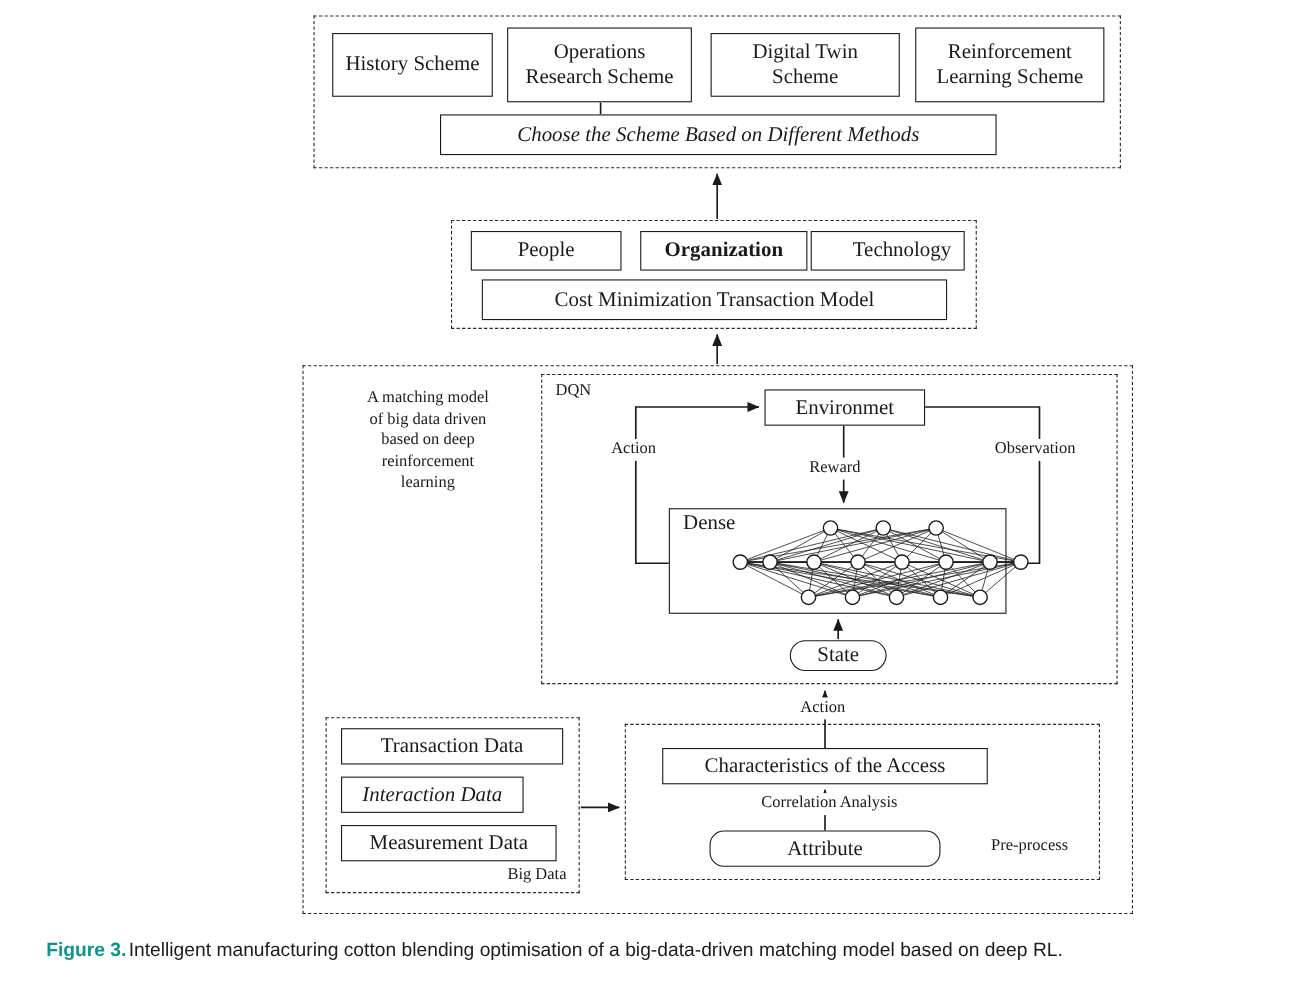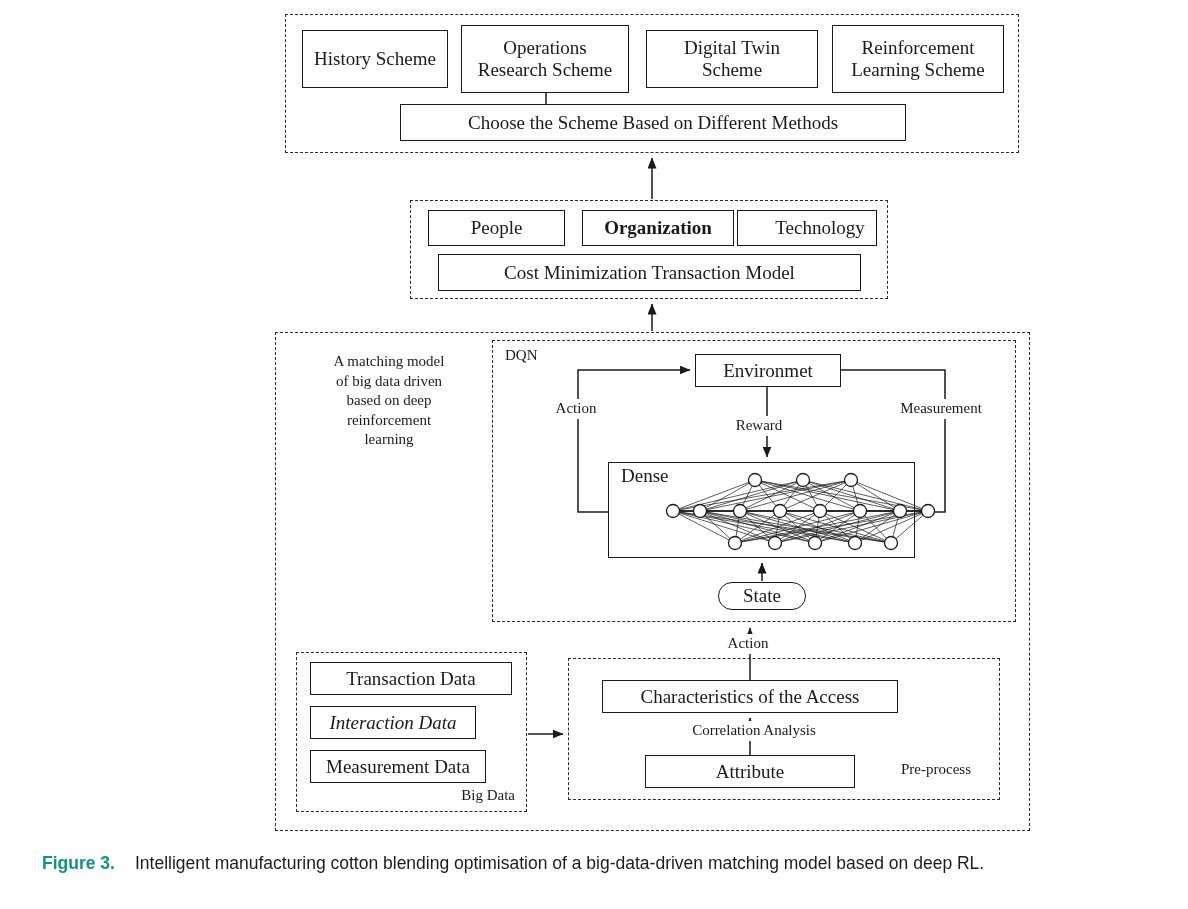--- a/index.html
+++ b/index.html
@@ -27,21 +27,21 @@
   .dense-box { position:absolute; left:608px; top:462px; width:307px; height:96px;
     border:1.6px solid #1a1a1a; background:#ffffff; z-index:3;padding-left:36px; }
   .dense-label { position:absolute; left:12px; top:2px; font-size:19px; }
   .state-box { border-radius:14px; }
   .side-label { white-space:pre-line; }
   .caption {
     position:absolute; left:42px; top:853px; width:1122px;
     font-family:"Liberation Sans", sans-serif; font-size:17.5px;
     color:#1c1c1c; font-weight:500; z-index:4;
   }
-  .caption .fig { color:#0e9488; font-weight:700; margin-right:20px; }
+  .caption .fig { color:#0e9488; font-weight:700; margin-right:2px; }
 </style>
 </head>
 <body>
 
 <svg class="overlay" width="1188" height="909">
   <defs>
     <marker id="arr" markerUnits="userSpaceOnUse" markerWidth="12" markerHeight="10" refX="10.5" refY="4.5" orient="auto">
       <path d="M0,0 L11,4.5 L0,9 z" fill="#1a1a1a" stroke="none"></path>
     </marker>
   </defs>
@@ -74,21 +74,21 @@
 </div>
 <div class="box" style="left:461px; top:25px; width:168px; height:68px;">
   <span>Operations Research Scheme</span>
 </div>
 <div class="box" style="left:646px; top:30px; width:172px; height:58px;">
   <span>Digital Twin Scheme</span>
 </div>
 <div class="box" style="left:832px; top:25px; width:172px; height:68px;">
   <span>Reinforcement Learning Scheme</span>
 </div>
-<div class="box" style="left:400px; top:104px; width:506px; height:37px;">
+<div class="box" style="left:400px; top:104px; width:506px; height:37px;font-style:italic;">
   <span>Choose the Scheme Based on Different Methods</span>
 </div>
 
 <div class="dashed" style="left:410px; top:200px; width:478px; height:99px;"></div>
 
 <div class="box" style="left:428px; top:210px; width:137px; height:36px;">
   <span>People</span>
 </div>
 <div class="box" style="left:582px; top:210px; width:152px; height:36px;font-weight:bold;">
   <span>Organization</span>
@@ -110,21 +110,21 @@
 
 <div class="dashed" style="left:492px; top:340px; width:524px; height:282px;"></div>
 <div class="lbl" style="left:505px; top:346px;">DQN</div>
 
 <div class="box" style="left:695px; top:354px; width:146px; height:33px;">
   <span>Environmet</span>
 </div>
 
 <div class="lbl bg" style="left:534px; top:399px; width:84px;">Action</div>
 <div class="lbl bg" style="left:722px; top:416px; width:74px;">Reward</div>
-<div class="lbl bg" style="left:876px; top:399px; width:130px;">Measurement</div>
+<div class="lbl bg" style="left:876px; top:399px; width:130px;">Observation</div>
 
 <div class="dense-box">
   <div class="dense-label">Dense</div>
   <svg id="dense-net" width="303" height="92" viewBox="0 0 303 92">
       <line x1="28" y1="48" x2="110" y2="17"></line>
       <line x1="28" y1="48" x2="158" y2="17"></line>
       <line x1="28" y1="48" x2="206" y2="17"></line>
       <line x1="28" y1="48" x2="55" y2="48"></line>
       <line x1="28" y1="48" x2="95" y2="48"></line>
       <line x1="28" y1="48" x2="135" y2="48"></line>
@@ -222,33 +222,33 @@
 </div>
 
 <div class="dashed" style="left:296px; top:652px; width:231px; height:160px;"></div>
 
 <div class="box" style="left:310px; top:662px; width:202px; height:33px;">
   <span>Transaction Data</span>
 </div>
 <div class="box" style="left:310px; top:706px; width:166px; height:33px;font-style:italic;">
   <span>Interaction Data</span>
 </div>
-<div class="box" style="left:310px; top:750px; width:176px; height:33px;">
+<div class="box" style="left:310px; top:750px; width:196px; height:33px;">
   <span>Measurement Data</span>
 </div>
 <div class="lbl" style="left:420px; top:786px; width:95px; text-align:right;">Big Data</div>
 
 <div class="lbl bg" style="left:706px; top:634px; width:84px;">Action</div>
 
 <div class="dashed" style="left:568px; top:658px; width:432px; height:142px;"></div>
 
 <div class="box" style="left:602px; top:680px; width:296px; height:33px;">
   <span>Characteristics of the Access</span>
 </div>
 <div class="lbl bg" style="left:652px; top:721px; width:204px;">Correlation Analysis</div>
-<div class="box" style="left:645px; top:755px; width:210px; height:33px;">
+<div class="box" style="left:645px; top:755px; width:210px; height:33px;border-radius:13px;">
   <span>Attribute</span>
 </div>
 <div class="lbl" style="left:880px; top:760px; width:112px;">Pre-process</div>
 
 <div class="caption">
   <span class="fig">Figure 3.</span><span>Intelligent manufacturing cotton blending optimisation of a big-data-driven matching model based on deep RL.</span>
 </div>
 
 </body></html>

